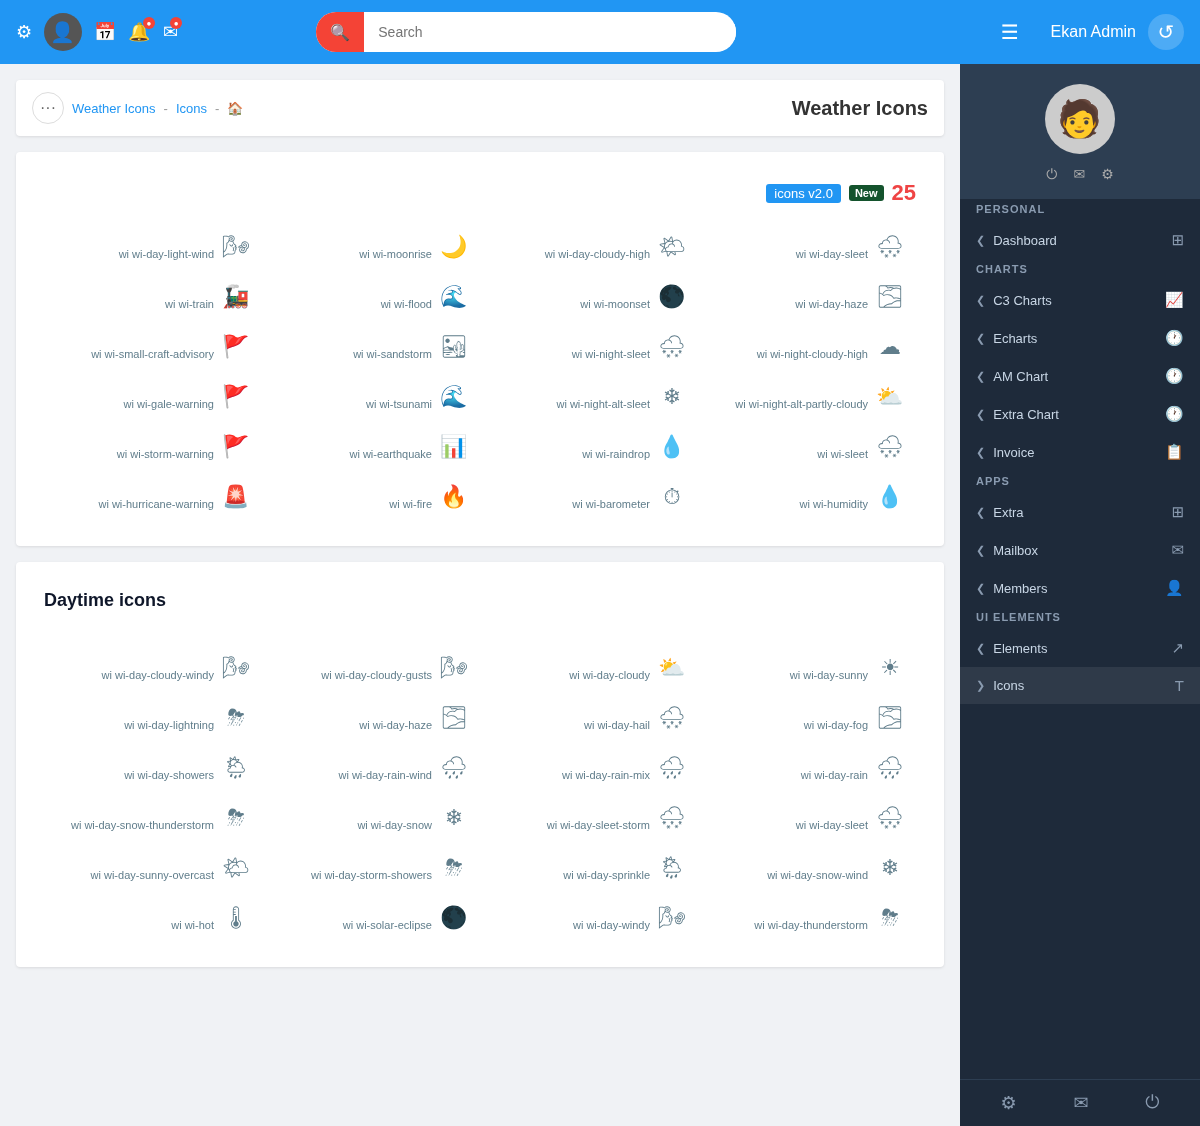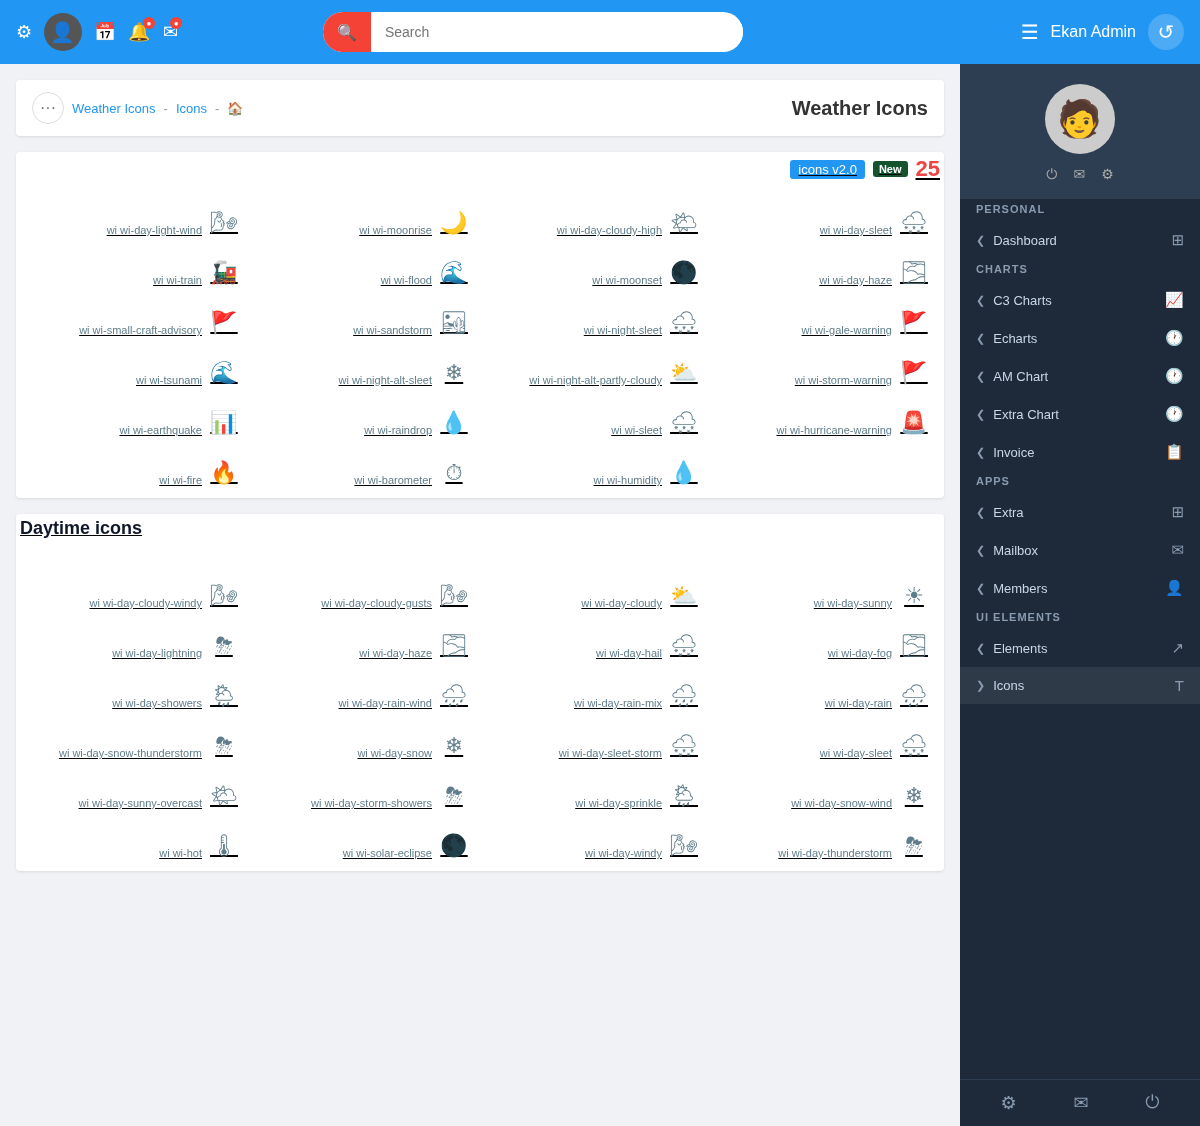--- a/index.html
+++ b/index.html
@@ -39,21 +39,21 @@
       background: #f44336; width: 48px; height: 40px;
       border: none; color: white; font-size: 16px; cursor: pointer;
       display: flex; align-items: center; justify-content: center;
     }
     .search-input {
       border: none; outline: none; flex: 1; padding: 0 14px;
       font-size: 14px; color: #666;
     }
     .topnav-right { margin-left: auto; display: flex; align-items: center; gap: 12px; }
     .hamburger { color: white; font-size: 20px; cursor: pointer; }
-    .brand-name { color: white; font-size: 16px; font-weight: 500; }
+    .brand-name { color: white; font-size: 16px; font-weight: 500; margin-left: 20px; }
     .brand-icon { width: 36px; height: 36px; border-radius: 50%; background: rgba(255,255,255,0.2); display: flex; align-items: center; justify-content: center; color: white; font-size: 20px; cursor: pointer; }
 
     
     .main-layout { display: flex; flex: 1; overflow: hidden; }
 
     
     .left-content {
       flex: 1; overflow-y: auto; padding: 16px;
       display: flex; flex-direction: column; gap: 16px;
     }
@@ -71,22 +71,21 @@
     }
     .breadcrumb-text { color: #2196f3; font-size: 13px; cursor: pointer; }
     .breadcrumb-sep { color: #999; font-size: 13px; }
     .breadcrumb-current { color: #999; font-size: 13px; }
     .page-title { margin-left: auto; font-size: 20px; font-weight: 600; color: #333; }
 
     
     .icon-card {
       background: white; border-radius: 4px;
       box-shadow: 0 1px 3px rgba(0,0,0,0.1);
-      padding: 4px;
-      text-decoration: underline;
+      padding: 28px;
     }
     .card-header {
       display: flex; align-items: center; justify-content: flex-end;
       margin-bottom: 20px; gap: 8px;
     }
     .card-version {
       background: #2196f3; color: white; font-size: 13px;
       padding: 2px 8px; border-radius: 3px;
     }
     .card-badge-new {
@@ -240,20 +239,24 @@
     </div>
           <div class="icon-item">
       <span class="icon-item-name">wi wi-sandstorm</span>
       <span class="icon-symbol">🏜</span>
     </div>
           <div class="icon-item">
       <span class="icon-item-name">wi wi-night-sleet</span>
       <span class="icon-symbol">🌨</span>
     </div>
           <div class="icon-item">
+      <span class="icon-item-name">wi wi-night-cloudy-high</span>
+      <span class="icon-symbol">☁</span>
+    </div>
+          <div class="icon-item">
       <span class="icon-item-name">wi wi-gale-warning</span>
       <span class="icon-symbol">🚩</span>
     </div>
           <div class="icon-item">
       <span class="icon-item-name">wi wi-tsunami</span>
       <span class="icon-symbol">🌊</span>
     </div>
           <div class="icon-item">
       <span class="icon-item-name">wi wi-night-alt-sleet</span>
       <span class="icon-symbol">❄</span>

